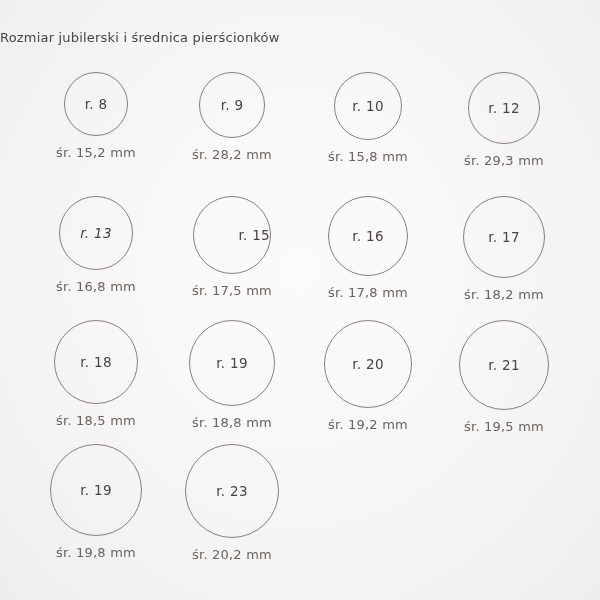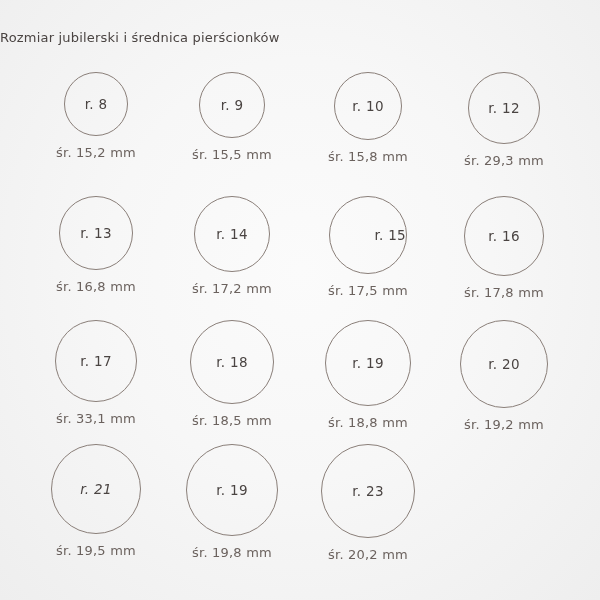--- a/index.html
+++ b/index.html
@@ -75,84 +75,78 @@
       <div class="cell">
         <div class="ring" style="width: 64px; height: 64px; border-color: rgb(138, 127, 121);">
           <span class="ring-label">r. 8</span>
         </div>
         <div class="diam">śr. 15,2 mm</div>
       </div>
       <div class="cell">
         <div class="ring" style="width: 66px; height: 66px; border-color: rgb(138, 127, 121);">
           <span class="ring-label">r. 9</span>
         </div>
-        <div class="diam">śr. 15,5 mm</div>
+        <div class="diam">śr. 28,2 mm</div>
       </div>
       <div class="cell">
         <div class="ring" style="width: 68px; height: 68px; border-color: rgb(138, 127, 121);">
           <span class="ring-label">r. 10</span>
         </div>
         <div class="diam">śr. 15,8 mm</div>
       </div>
       <div class="cell">
         <div class="ring" style="width: 72px; height: 72px; border-color: rgb(138, 127, 121);">
           <span class="ring-label">r. 12</span>
         </div>
         <div class="diam">śr. 29,3 mm</div>
       </div>
       <div class="cell">
-        <div class="ring" style="width: 74px; height: 74px; border-color: rgb(138, 127, 121);">
+        <div class="ring" style="width: 74px; height: 74px; border-color: rgb(138, 127, 121); font-style: italic;">
           <span class="ring-label">r. 13</span>
         </div>
         <div class="diam">śr. 16,8 mm</div>
-      </div>
-      <div class="cell">
-        <div class="ring" style="width: 76px; height: 76px; border-color: rgb(138, 127, 121);">
-          <span class="ring-label">r. 14</span>
-        </div>
-        <div class="diam">śr. 17,2 mm</div>
       </div>
       <div class="cell">
         <div class="ring" style="width: 78px; height: 78px; border-color: rgb(138, 127, 121); justify-content: flex-end;">
           <span class="ring-label">r. 15</span>
         </div>
         <div class="diam">śr. 17,5 mm</div>
       </div>
       <div class="cell">
         <div class="ring" style="width: 80px; height: 80px; border-color: rgb(138, 127, 121);">
           <span class="ring-label">r. 16</span>
         </div>
         <div class="diam">śr. 17,8 mm</div>
       </div>
       <div class="cell">
         <div class="ring" style="width: 82px; height: 82px; border-color: rgb(138, 127, 121);">
           <span class="ring-label">r. 17</span>
         </div>
-        <div class="diam">śr. 33,1 mm</div>
+        <div class="diam">śr. 18,2 mm</div>
       </div>
       <div class="cell">
         <div class="ring" style="width: 84px; height: 84px; border-color: rgb(138, 127, 121);">
           <span class="ring-label">r. 18</span>
         </div>
         <div class="diam">śr. 18,5 mm</div>
       </div>
       <div class="cell">
         <div class="ring" style="width: 86px; height: 86px; border-color: rgb(138, 127, 121);">
           <span class="ring-label">r. 19</span>
         </div>
         <div class="diam">śr. 18,8 mm</div>
       </div>
       <div class="cell">
         <div class="ring" style="width: 88px; height: 88px; border-color: rgb(138, 127, 121);">
           <span class="ring-label">r. 20</span>
         </div>
         <div class="diam">śr. 19,2 mm</div>
       </div>
       <div class="cell">
-        <div class="ring" style="width: 90px; height: 90px; border-color: rgb(138, 127, 121); font-style: italic;">
+        <div class="ring" style="width: 90px; height: 90px; border-color: rgb(138, 127, 121);">
           <span class="ring-label">r. 21</span>
         </div>
         <div class="diam">śr. 19,5 mm</div>
       </div>
       <div class="cell">
         <div class="ring" style="width: 92px; height: 92px; border-color: rgb(138, 127, 121);">
           <span class="ring-label">r. 19</span>
         </div>
         <div class="diam">śr. 19,8 mm</div>
       </div>

